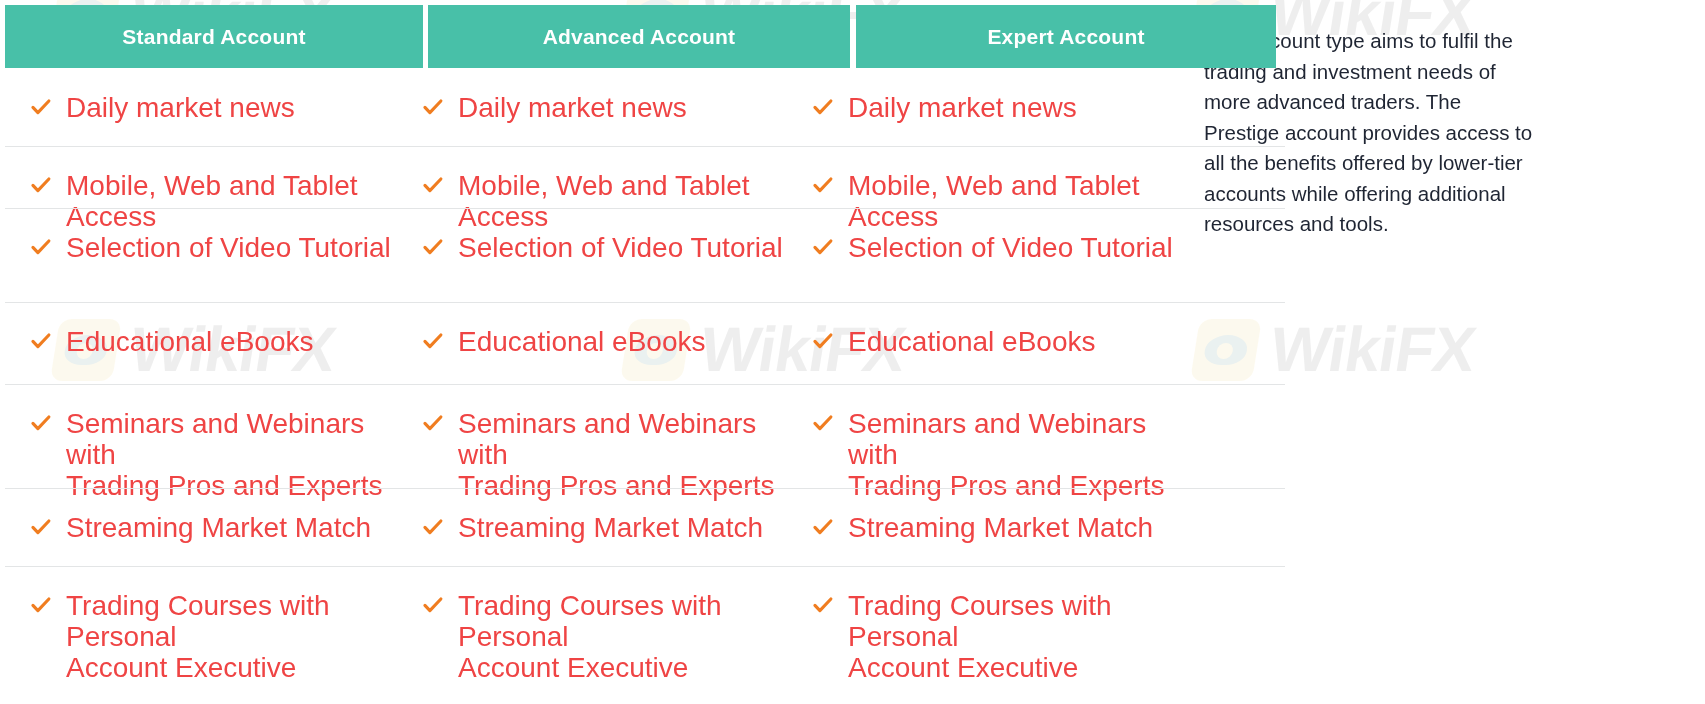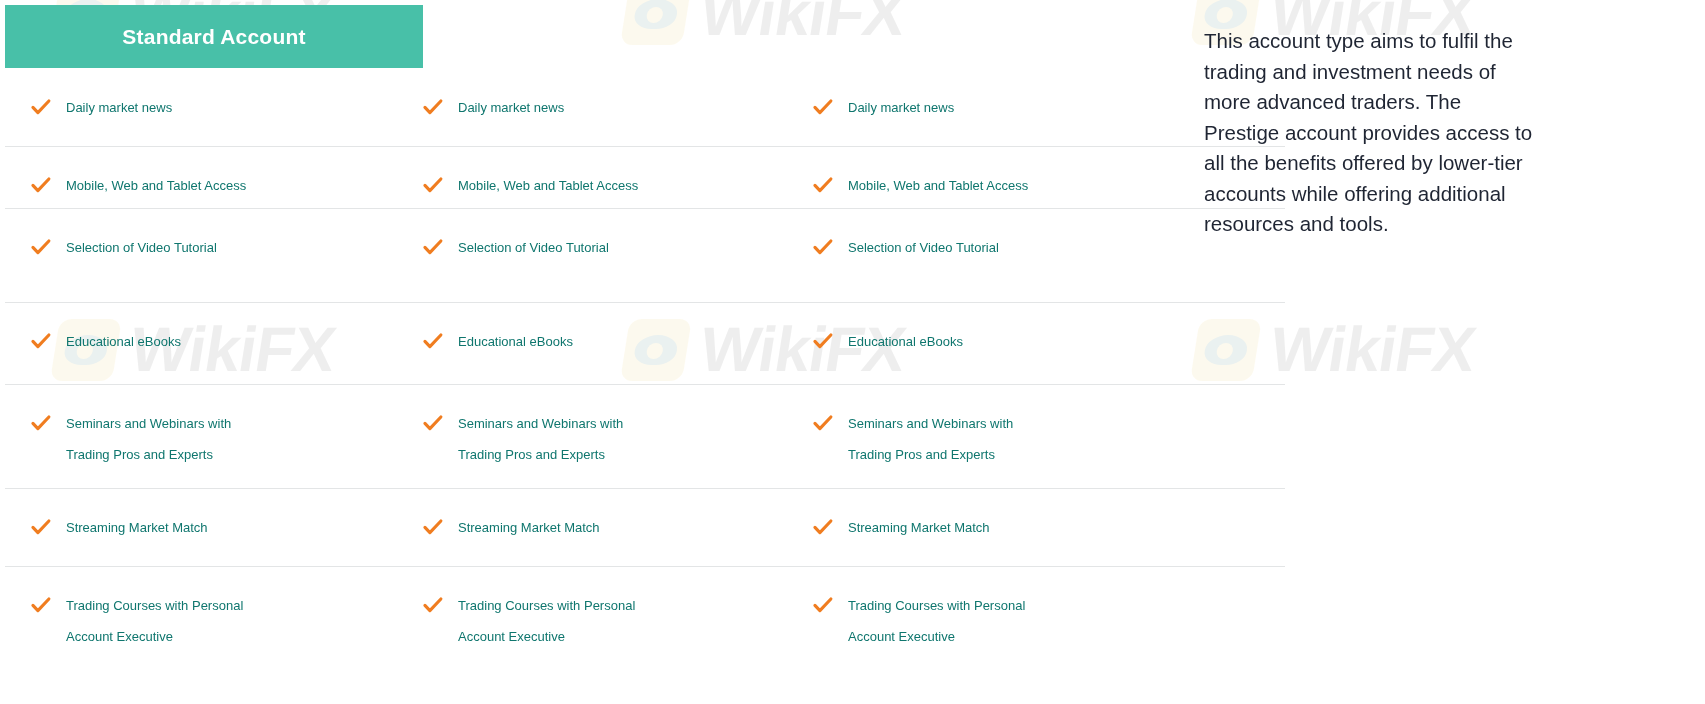--- a/index.html
+++ b/index.html
@@ -125,23 +125,23 @@
     align-items: flex-start;
   }
   .check-icon {
     flex: 0 0 auto;
     width: 22px;
     height: 22px;
     margin-top: 4px;
     margin-right: 8px;
   }
   .cell-text {
-    font-size: 13px;
+    font-size: 28px;
     line-height: 31px;
-    color: #0f766e;
+    color: #ef4444;
     white-space: pre-line;
   }
 
   
   .prestige-cell {
     position: absolute;
     top: 26px;
     left: 1204px;
     width: 330px;
   }
@@ -180,20 +180,26 @@
       <div class="wm" style="left: 1195px; top: 318px;">
         <div class="wm-logo"></div>
         <div class="wm-text">WikiFX</div>
       </div>
     </div>
 
   <div class="header-row" id="header-row">
       <div class="col-header" style="left: 5px; width: 418px;">
         <div class="col-header-label">Standard Account</div>
       </div>
+      <div class="col-header" style="left: 428px; width: 422px;">
+        <div class="col-header-label">Advanced Account</div>
+      </div>
+      <div class="col-header" style="left: 856px; width: 420px;">
+        <div class="col-header-label">Expert Account</div>
+      </div>
     </div>
 
   <div class="body-area" id="body-area">
       <div class="row" style="top: 0px; height: 78px;">
         <div class="cell" style="left: 30px; width: 366px; padding-top: 24px;">
           <svg class="check-icon" viewBox="0 0 24 24">
             <path d="M3.2 12.4 L8.6 18.2 L20.6 5.4" fill="none" stroke="#f07d20" stroke-width="3.4" stroke-linecap="round" stroke-linejoin="round"></path>
           </svg>
           <div class="cell-text" style="width: 330px; margin-left: 6px;">Daily market news</div>
         </div>

